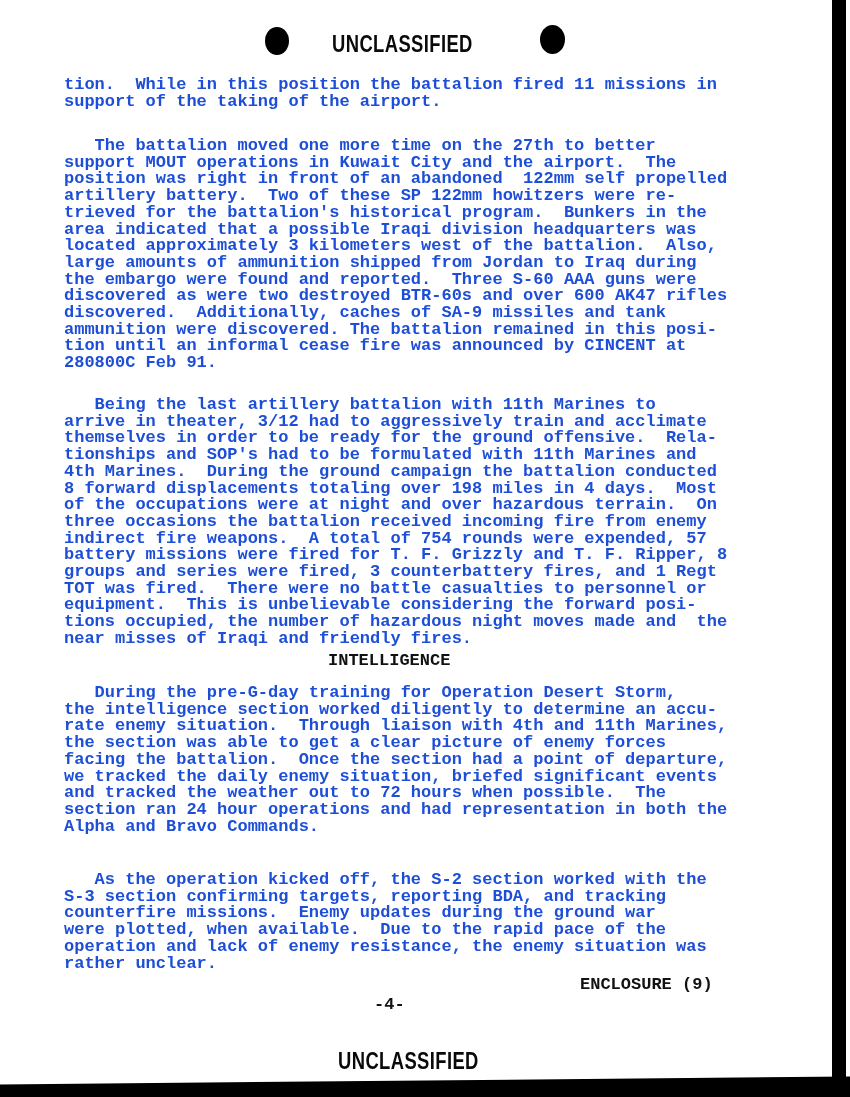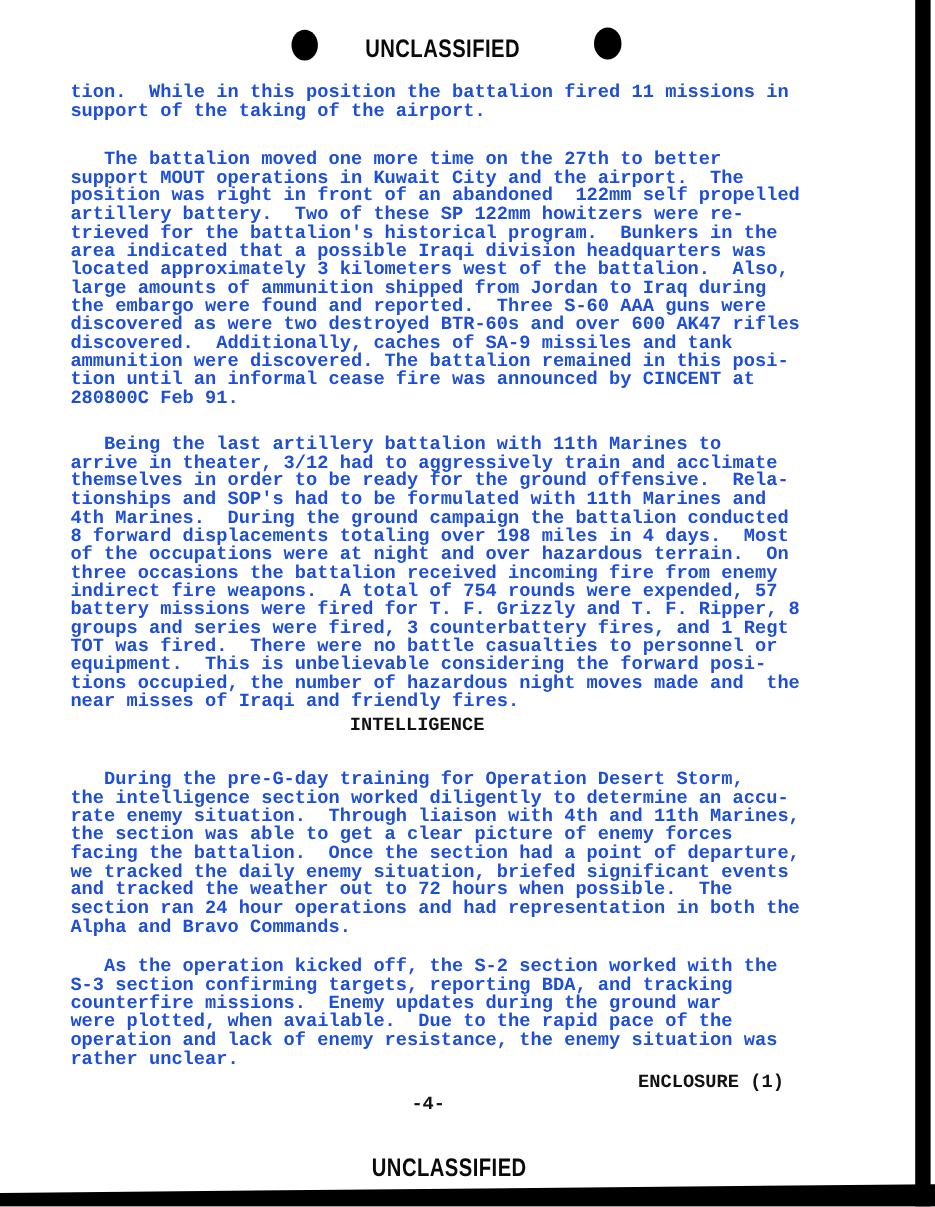--- a/index.html
+++ b/index.html
@@ -109,38 +109,38 @@
 of the occupations were at night and over hazardous terrain.  On
 three occasions the battalion received incoming fire from enemy
 indirect fire weapons.  A total of 754 rounds were expended, 57
 battery missions were fired for T. F. Grizzly and T. F. Ripper, 8
 groups and series were fired, 3 counterbattery fires, and 1 Regt
 TOT was fired.  There were no battle casualties to personnel or
 equipment.  This is unbelievable considering the forward posi-
 tions occupied, the number of hazardous night moves made and  the
 near misses of Iraqi and friendly fires.</pre>
 
-  <div class="mono-line" style="left:318px; top:652px;text-align:center;">INTELLIGENCE</div>
+  <div class="mono-line" style="left:328px; top:652px;text-align:center;">INTELLIGENCE</div>
 
-  <pre class="body-text" style="top:685px;margin-top:17px;">   During the pre-G-day training for Operation Desert Storm,
+  <pre class="body-text" style="top:685px;">   During the pre-G-day training for Operation Desert Storm,
 the intelligence section worked diligently to determine an accu-
 rate enemy situation.  Through liaison with 4th and 11th Marines,
 the section was able to get a clear picture of enemy forces
 facing the battalion.  Once the section had a point of departure,
 we tracked the daily enemy situation, briefed significant events
 and tracked the weather out to 72 hours when possible.  The
 section ran 24 hour operations and had representation in both the
 Alpha and Bravo Commands.</pre>
 
   <pre class="body-text" style="top:872px;">   As the operation kicked off, the S-2 section worked with the
 S-3 section confirming targets, reporting BDA, and tracking
 counterfire missions.  Enemy updates during the ground war
 were plotted, when available.  Due to the rapid pace of the
 operation and lack of enemy resistance, the enemy situation was
 rather unclear.</pre>
 
-  <div class="mono-line" style="left:580px; top:976px;">ENCLOSURE (1)</div>
+  <div class="mono-line" style="left:580px; top:976px;">ENCLOSURE (9)</div>
 
   <div class="mono-line" style="left:374px; top:996px;">-4-</div>
 
   <div class="classification" style="left:338px; top:1050px;">UNCLASSIFIED</div>
 
 </div>
 
 </body></html>

